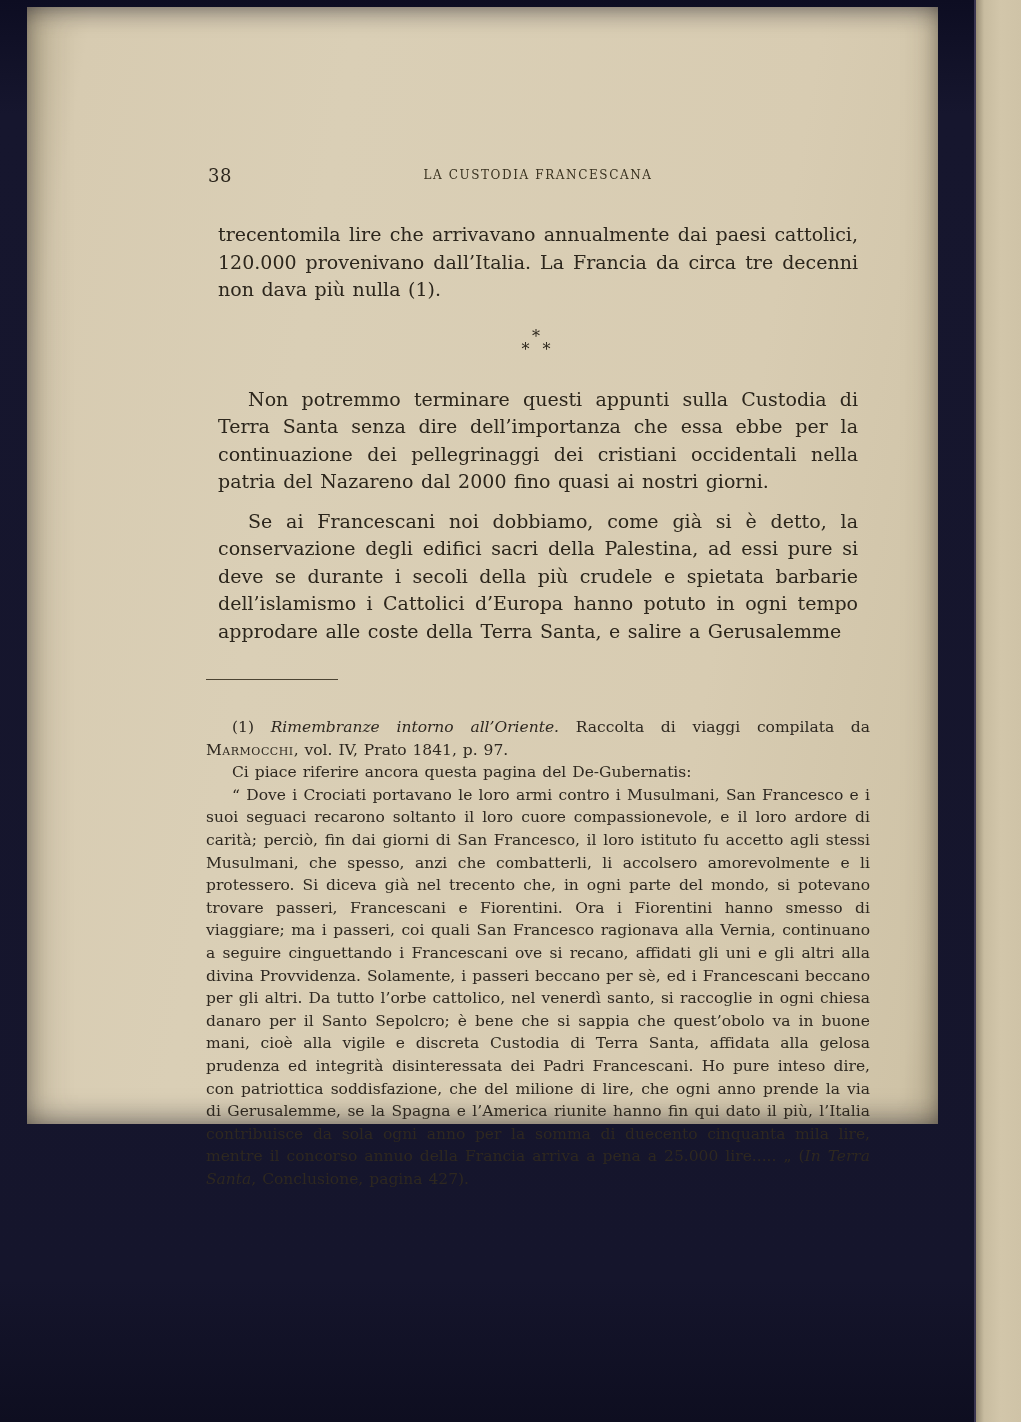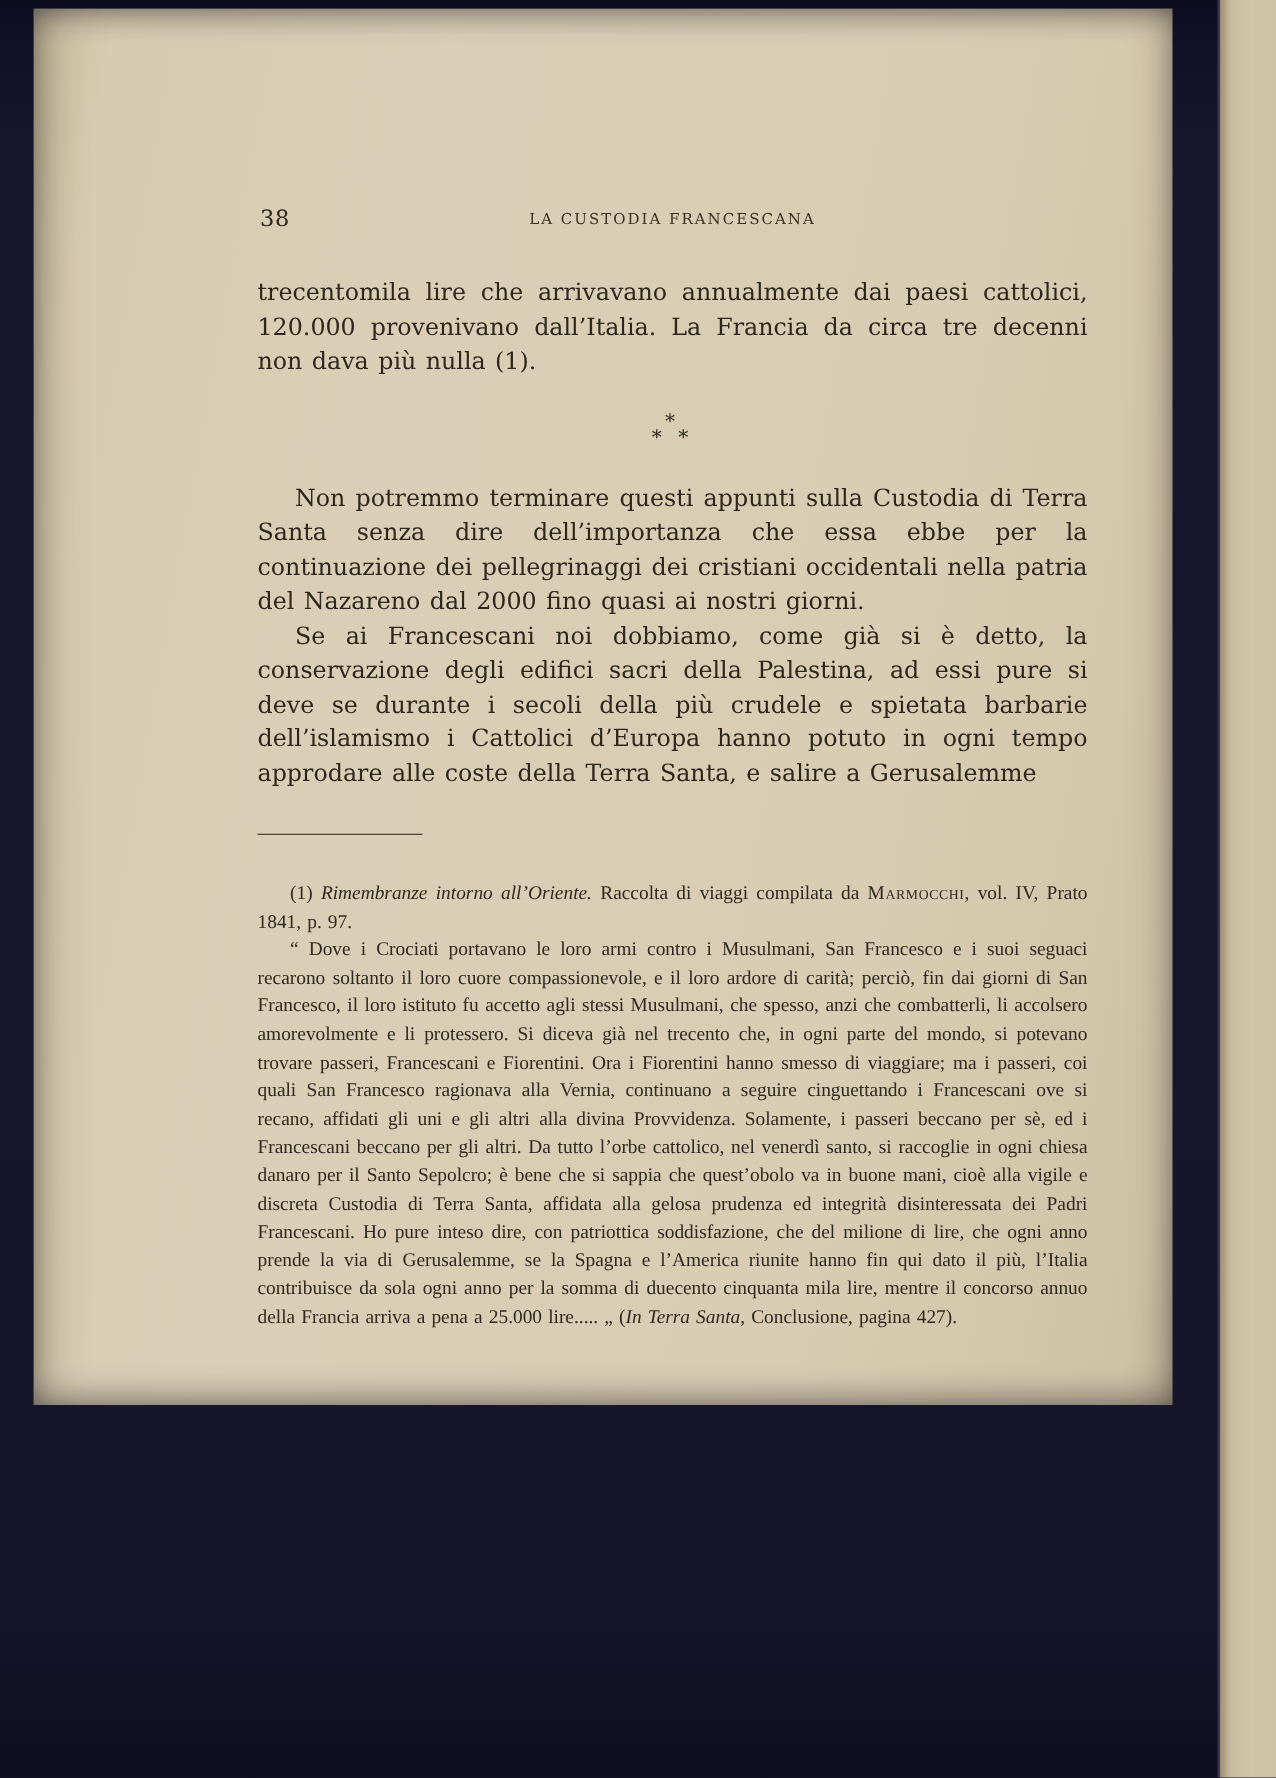--- a/index.html
+++ b/index.html
@@ -64,21 +64,21 @@
     position: absolute;
     left: 0;
     right: 0;
     top: 5px;
     text-align: center;
     font-size: 12px;
     letter-spacing: 1.6px;
     color: #38311f;
   }
   .body-p {
-    margin: 0;
+    margin: 12px;
     font-size: 19px;
     line-height: 27.5px;
     text-align: justify;
     word-spacing: 1.5px;
   }
   .body-p.indent {
     text-indent: 30px;
   }
   .asterism {
     text-align: center;
@@ -102,21 +102,20 @@
     margin-top: 36px;
     font-size: 15.5px;
     line-height: 22.6px;
     text-align: justify;
     word-spacing: 1px;
     color: #2e2820;
   }
   .fn-p {
     margin: 0;
     text-indent: 26px;
-    font-family: Liberation Serif, serif;
   }
   .italic {
     font-style: italic;
   }
   .smallcaps {
     font-variant: small-caps;
     letter-spacing: 0.5px;
   }
 </style>
 </head>
@@ -138,19 +137,20 @@
         <span class="ast-line">* *</span>
       </div>
 
       <p class="body-p indent">Non potremmo terminare questi appunti sulla Custodia di Terra Santa senza dire dell’importanza che essa ebbe per la continuazione dei pellegrinaggi dei cristiani occidentali nella patria del Nazareno dal 2000 fino quasi ai nostri giorni.</p>
       <p class="body-p indent">Se ai Francescani noi dobbiamo, come già si è detto, la conservazione degli edifici sacri della Palestina, ad essi pure si deve se durante i secoli della più crudele e spietata barbarie dell’islamismo i Cattolici d’Europa hanno potuto in ogni tempo approdare alle coste della Terra Santa, e salire a Gerusalemme</p>
 
       <div class="footnote-rule"></div>
 
       <div class="footnote">
         <p class="fn-p"><span>(1) </span><span class="italic">Rimembranze intorno all’Oriente.</span><span> Raccolta di viaggi compilata da </span><span class="smallcaps">Marmocchi</span><span>, vol. IV, Prato 1841, p. 97.</span></p>
+        <p class="fn-p">Ci piace riferire ancora questa pagina del De-Gubernatis:</p>
         <p class="fn-p"><span>“ Dove i Crociati portavano le loro armi contro i Musulmani, San Francesco e i suoi seguaci recarono soltanto il loro cuore compassionevole, e il loro ardore di carità; perciò, fin dai giorni di San Francesco, il loro istituto fu accetto agli stessi Musulmani, che spesso, anzi che combatterli, li accolsero amorevolmente e li protessero. Si diceva già nel trecento che, in ogni parte del mondo, si potevano trovare passeri, Francescani e Fiorentini. Ora i Fiorentini hanno smesso di viaggiare; ma i passeri, coi quali San Francesco ragionava alla Vernia, continuano a seguire cinguettando i Francescani ove si recano, affidati gli uni e gli altri alla divina Provvidenza. Solamente, i passeri beccano per sè, ed i Francescani beccano per gli altri. Da tutto l’orbe cattolico, nel venerdì santo, si raccoglie in ogni chiesa danaro per il Santo Sepolcro; è bene che si sappia che quest’obolo va in buone mani, cioè alla vigile e discreta Custodia di Terra Santa, affidata alla gelosa prudenza ed integrità disinteressata dei Padri Francescani. Ho pure inteso dire, con patriottica soddisfazione, che del milione di lire, che ogni anno prende la via di Gerusalemme, se la Spagna e l’America riunite hanno fin qui dato il più, l’Italia contribuisce da sola ogni anno per la somma di duecento cinquanta mila lire, mentre il concorso annuo della Francia arriva a pena a 25.000 lire..... „ </span><span>(</span><span class="italic">In Terra Santa</span><span>, Conclusione, pagina 427).</span></p>
       </div>
 
     </div>
   </div>
   <div class="next-page-edge"></div>
 </div>
 
 </body></html>

